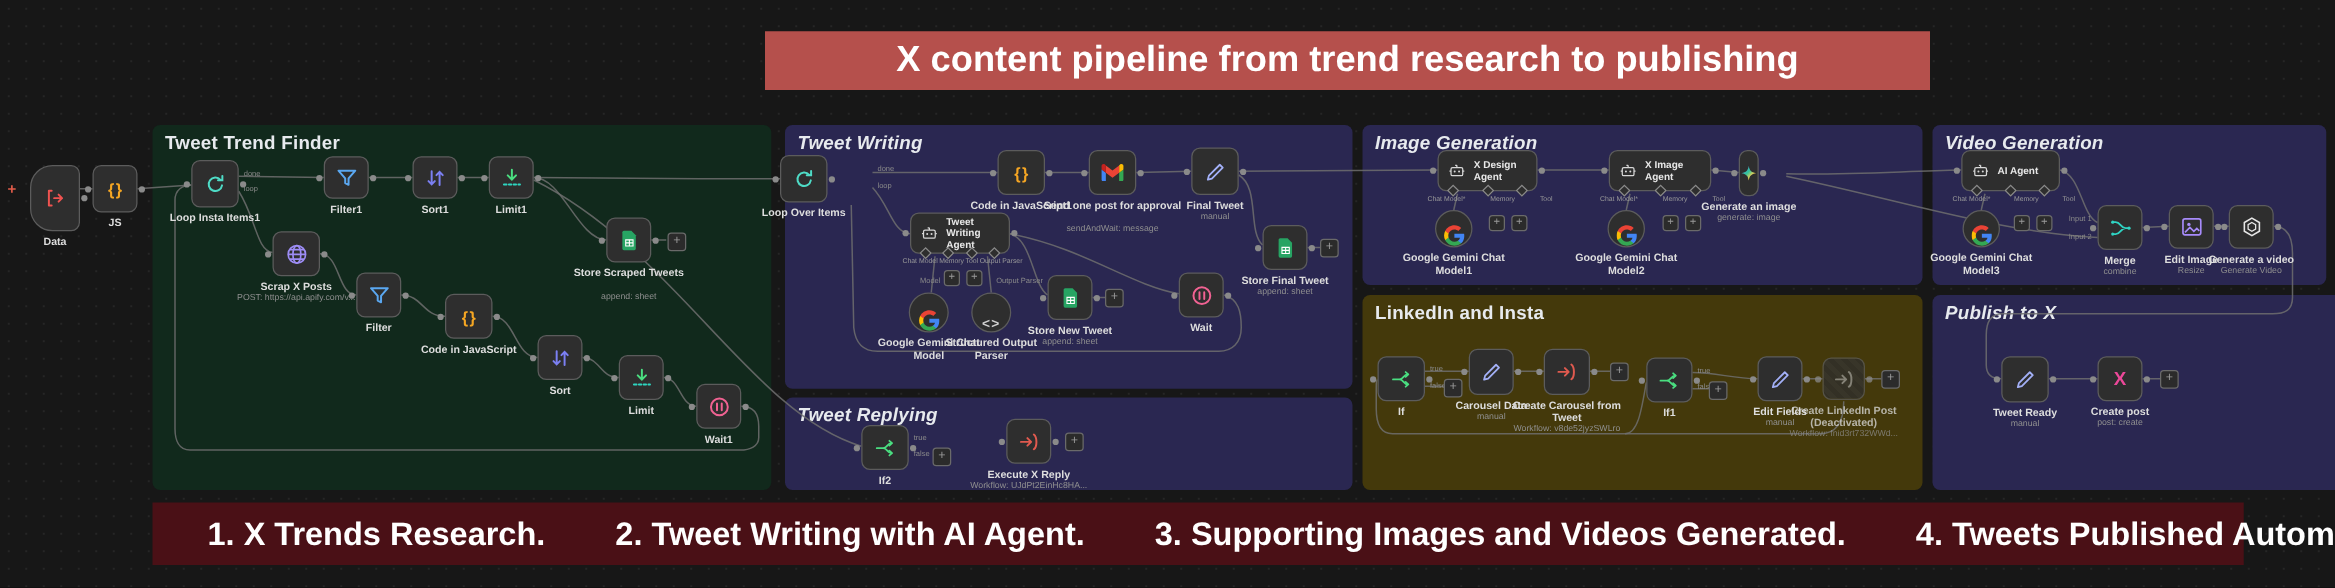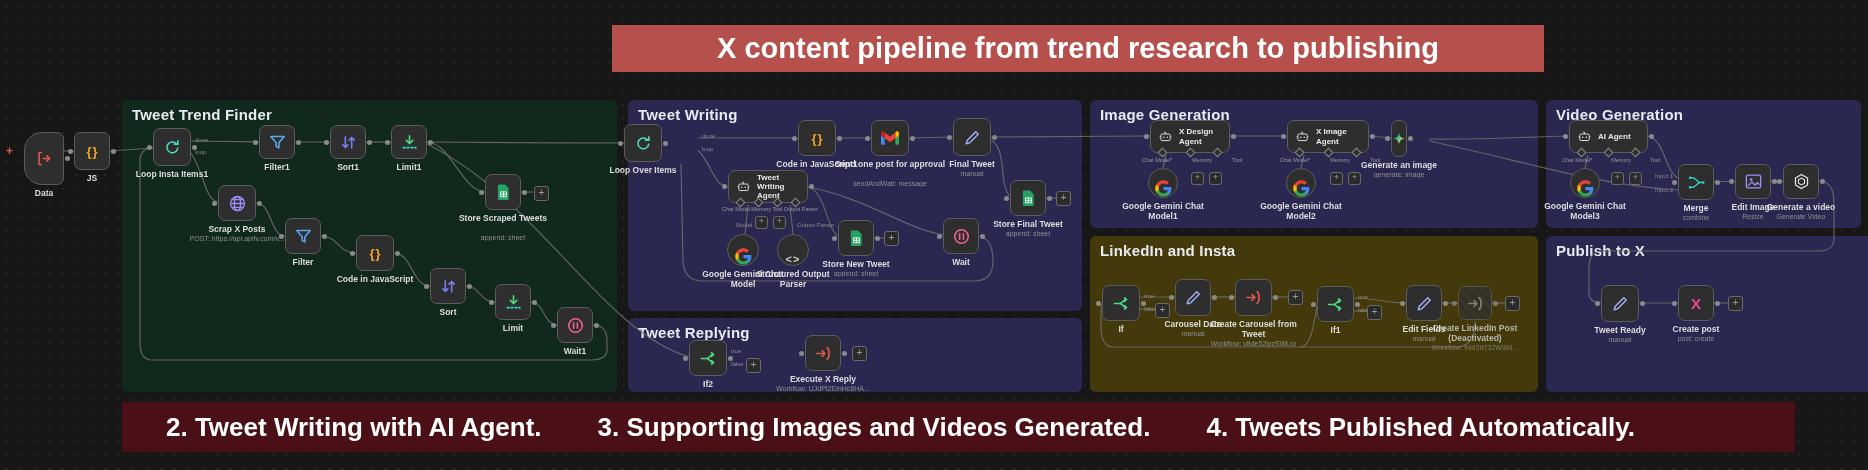--- a/index.html
+++ b/index.html
@@ -7,21 +7,21 @@
     position:relative;width:1868px;height:470px;overflow:hidden;
     background:#171717;
     background-image:radial-gradient(#262626 1px, transparent 1px);
     background-size:14px 14px;
     font-family:"Liberation Sans", sans-serif;
     color:#e6e6e6;
   }
   .grp{position:absolute;border-radius:6px;}
   .grp-title{position:absolute;left:10px;top:6px;font-size:15px;font-weight:700;color:#e7eaee;letter-spacing:.2px;white-space:nowrap;}
   .g-green{background:#11291c;}
-  .g-indigo{background:#2a2751;}
+  .g-indigo{background:#2a2751;font-style:italic;}
   .g-olive{background:#44390b;}
 
   .banner{position:absolute;left:612px;top:25px;width:932px;height:47px;background:#b5504c;
     display:flex;align-items:center;justify-content:center;font-size:29px;font-weight:700;color:#fff;}
   .footer{position:absolute;left:122px;top:402px;width:1673px;height:50px;background:#4a1016;
     display:flex;align-items:center;gap:56px;padding-left:44px;box-sizing:border-box;
     font-size:26px;font-weight:700;color:#fff;white-space:nowrap;}
 
   svg.wires{position:absolute;left:0;top:0;pointer-events:none;}
   svg.wires path{fill:none;stroke:#6f6f6f;stroke-width:1.2;opacity:.85;}
@@ -606,18 +606,19 @@
     <span class="ticon c-pink">X</span>
     <span class="nlabel">Create post</span>
     <span class="nsub">post: create</span>
   </div>
   <div class="plusbox" style="left:1728px;top:296px">+</div>
 
   <div class="banner">
     <span>X content pipeline from trend research to publishing</span>
   </div>
   <div class="footer">
+    <span>1. X Trends Research.</span>
     <span>2. Tweet Writing with AI Agent.</span>
     <span>3. Supporting Images and Videos Generated.</span>
     <span>4. Tweets Published Automatically.</span>
   </div>
 
 </div>
 
 </body></html>

